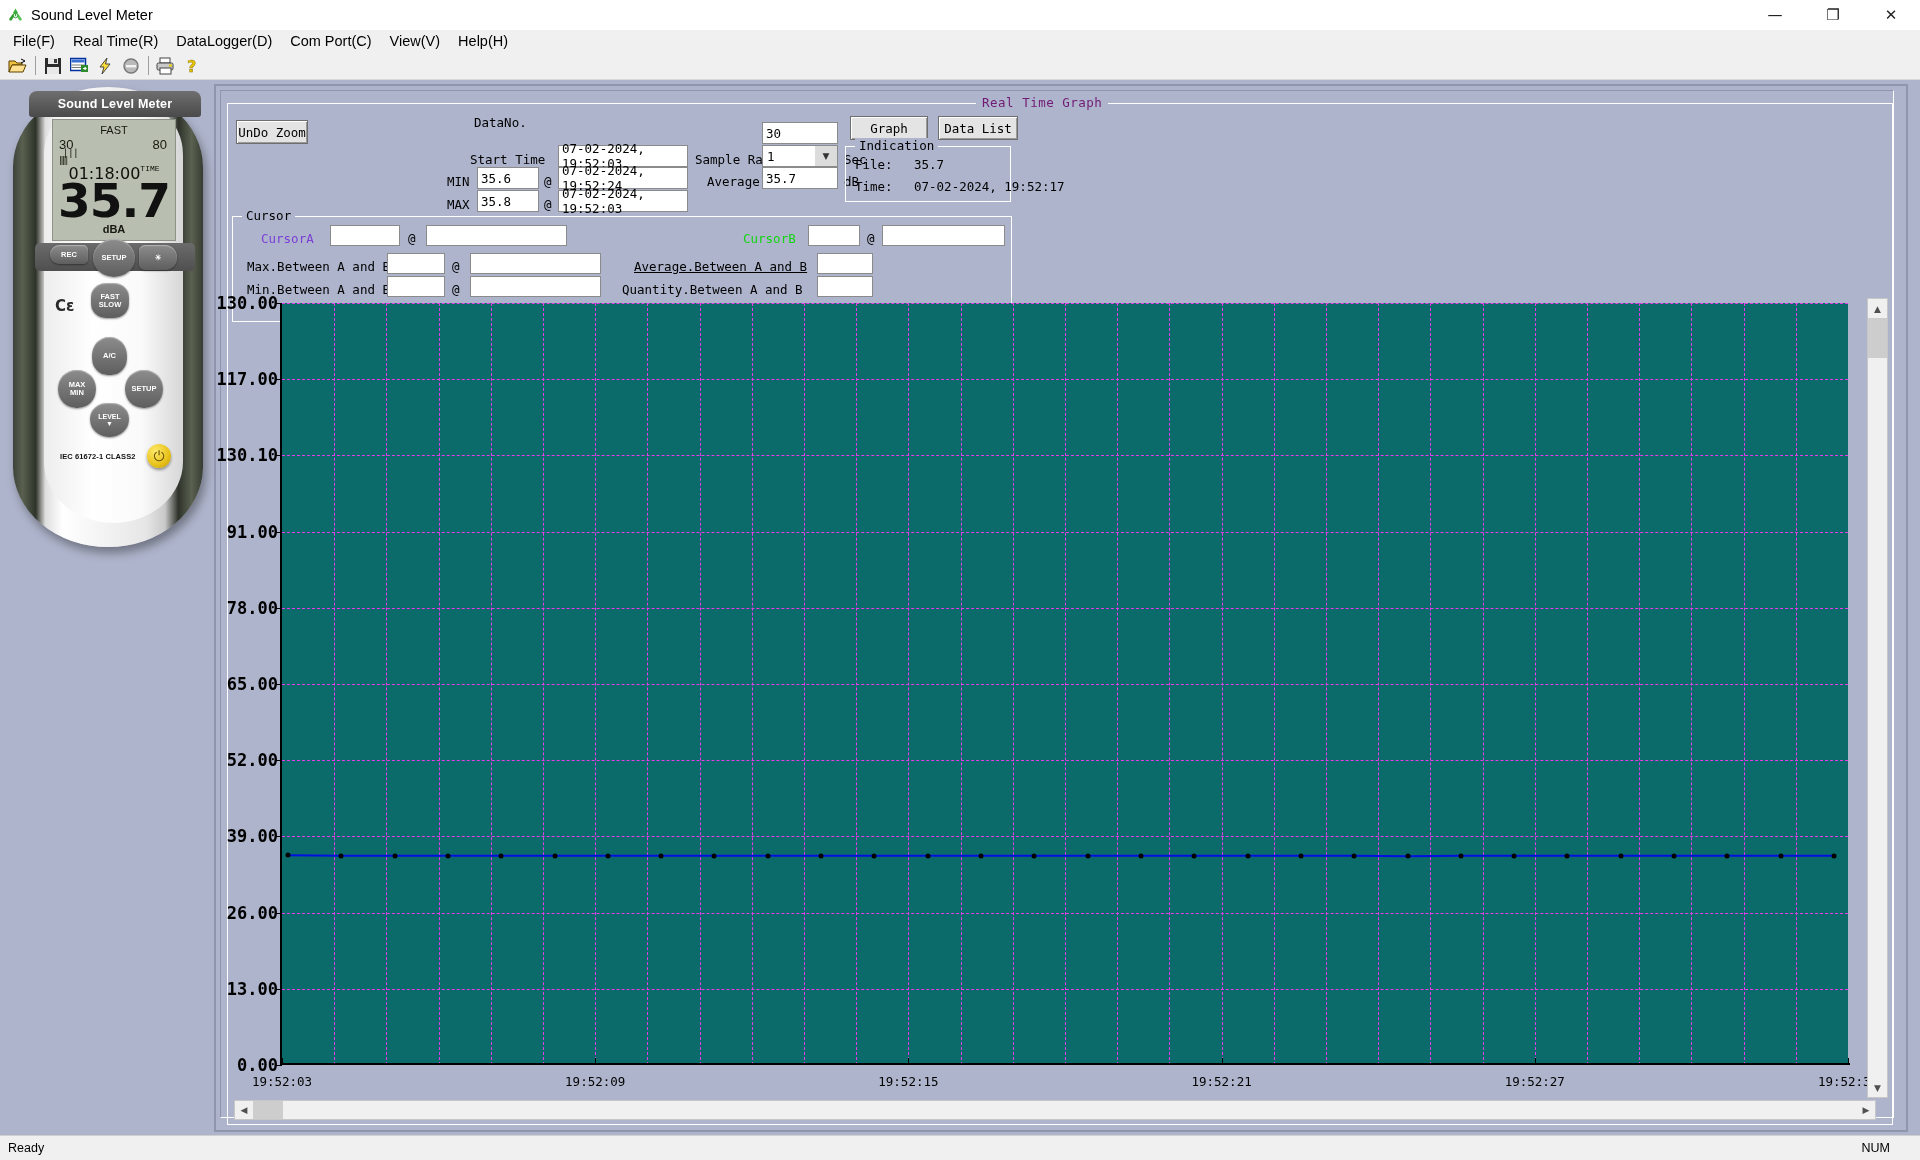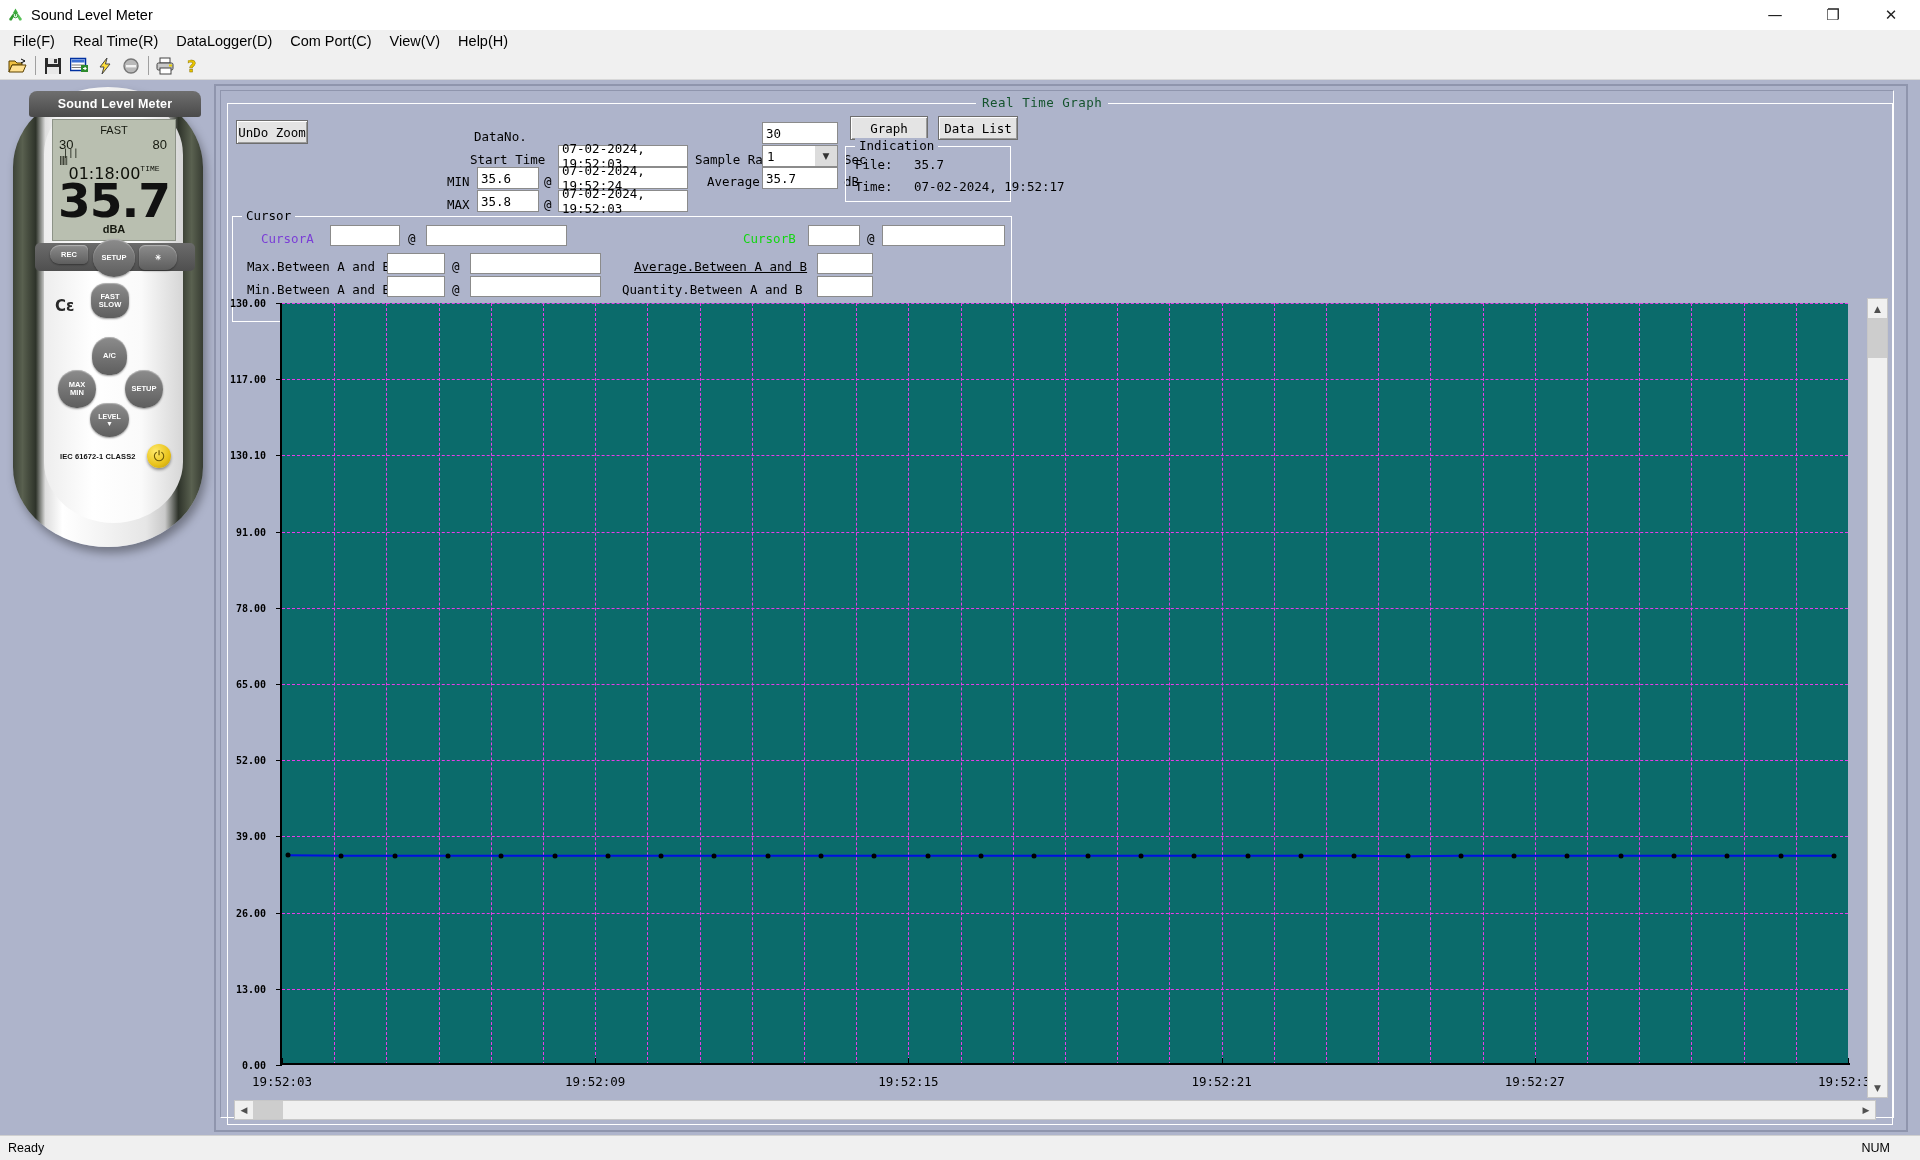--- a/index.html
+++ b/index.html
@@ -157,21 +157,21 @@
     box-sizing:border-box;
   }
 
   
   .rtg-group {
     position:absolute; left:6px; top:12px; width:1666px; height:1022px;
     border:1px solid #ffffff; box-sizing:border-box;
   }
   .rtg-legend {
     position:absolute; left:748px; top:-9px; background:#aeb4cb;
-    padding:0 6px; font-size:12.5px; color:#14532d;
+    padding:0 6px; font-size:12.5px; color:#701a75;
     font-family:"DejaVu Sans Mono", monospace; letter-spacing:0.5px;
   }
   .lbl { position:absolute; font-size:12.5px; color:#000;
          font-family:"DejaVu Sans Mono", monospace; white-space:nowrap; }
   .tbox {
     position:absolute; background:#ffffff; border:1px solid #8b8b8b;
     box-sizing:border-box; font-size:12.5px; color:#000;
     font-family:"DejaVu Sans Mono", monospace;
     padding:1px 3px; line-height:normal;
     display:flex; align-items:center;
@@ -207,22 +207,22 @@
     position:absolute; left:48px; top:9px; width:1566px; height:762px;
     background:#0b6b6b; box-sizing:border-box;
   }
   .axis-left {
     position:absolute; left:46px; top:9px; width:2px; height:762px; background:#000;
   }
   .axis-bottom {
     position:absolute; left:46px; top:769px; width:1570px; height:2px; background:#000;
   }
   .ytick {
-    position:absolute; right:12px; transform:translateY(-50%);
-    font-size:10px; color:#000; font-family:"DejaVu Sans Mono", monospace;
+    position:absolute; right:0; transform:translateY(-50%);
+    font-size:17px; color:#000; font-family:"DejaVu Sans Mono", monospace;
     font-weight:bold; white-space:nowrap;
   }
   .ytick-wrap { position:absolute; left:0; top:0; width:44px; height:780px; }
   .xtick {
     position:absolute; transform:translateX(-50%);
     font-size:12.5px; color:#000; font-family:"DejaVu Sans Mono", monospace;
     white-space:nowrap;
   }
   .gridh { position:absolute; left:0; width:100%; height:0;
            border-top:1px dashed #e83ce8; }
@@ -392,21 +392,21 @@
     </div>
 
     <div class="graphwin">
       <div class="grp-outer">
 
         <div class="rtg-group">
           <div class="rtg-legend">Real Time Graph</div>
 
           <div class="btn3d" style="left:8px; top:16px; width:72px; height:24px;">UnDo Zoom</div>
 
-          <div class="lbl" style="left:246px; top:25px;">DataNo.</div>
+          <div class="lbl" style="left:246px; top:11px;">DataNo.</div>
           <div class="tbox" style="left:534px; top:18px; width:76px; height:22px;">30</div>
 
           <div class="btn3d" style="left:622px; top:12px; width:78px; height:24px;">Graph</div>
           <div class="btn3d" style="left:710px; top:12px; width:80px; height:24px;">Data List</div>
 
           <div class="lbl" style="left:242px; top:48px;">Start Time</div>
           <div class="tbox" style="left:330px; top:41px; width:130px; height:22px;">07-02-2024, 19:52:03</div>
 
           <div class="lbl" style="left:219px; top:70px;">MIN</div>
           <div class="tbox" style="left:249px; top:63px; width:62px; height:22px;">35.6</div>

